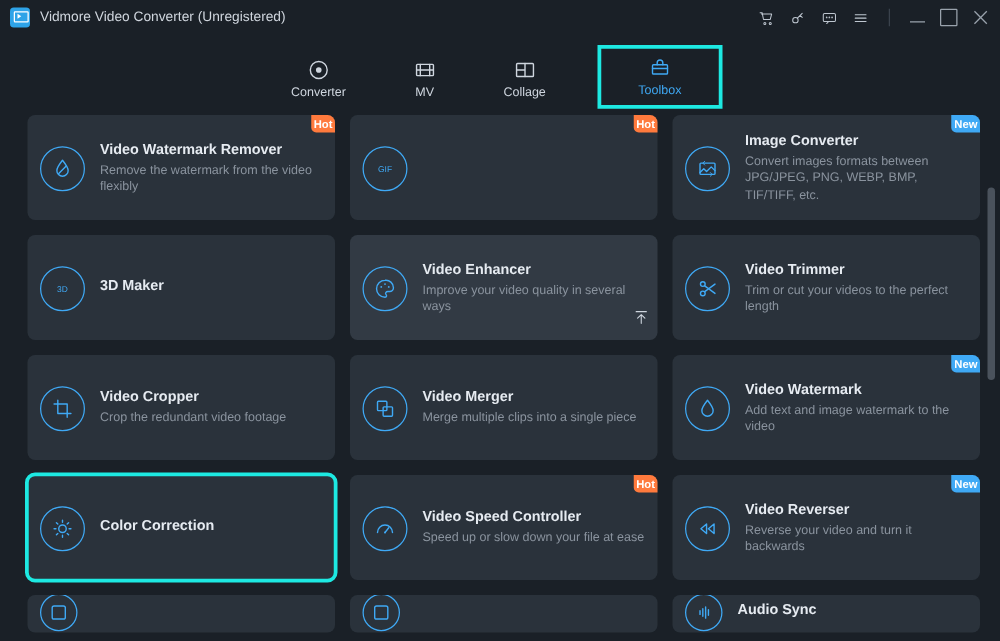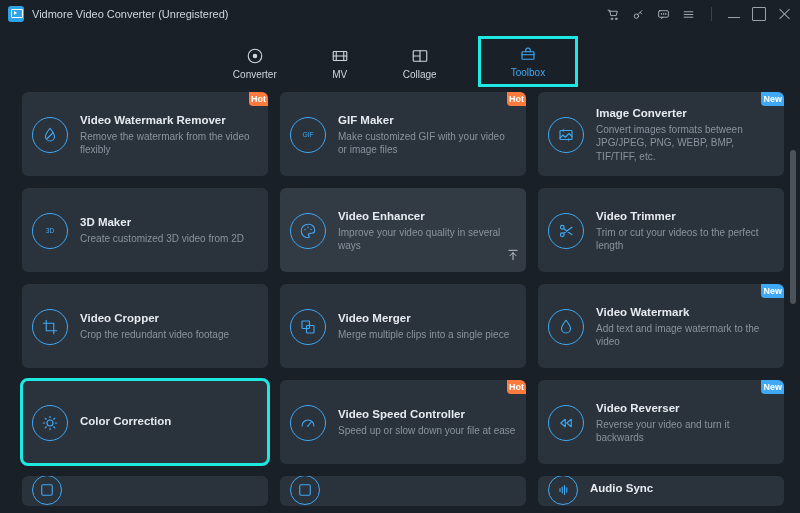--- a/index.html
+++ b/index.html
@@ -184,24 +184,20 @@
             </div>
         </div>
 
         <div class="card">
           <span class="badge hot">Hot</span>
           <div class="icon">
               <svg viewBox="0 0 24 24">
                 <text x="12" y="15" font-size="9" text-anchor="middle" stroke="none" fill="currentColor">GIF</text>
               </svg>
             </div>
-          <div class="txt">
-              <div class="ttl">GIF Maker</div>
-              <div class="desc">Make customized GIF with your video or image files</div>
-            </div>
         </div>
 
         <div class="card">
           <span class="badge new">New</span>
           <div class="icon">
               <svg viewBox="0 0 24 24">
                 <rect x="4" y="6" width="16" height="12" rx="1"></rect>
                 <path d="M4 16l4-4 3 3 5-5 4 4"></path>
                 <path d="M9 4l-2 2 2 2M15 20l2-2-2-2" stroke-width="1"></path>
               </svg>
@@ -213,21 +209,20 @@
         </div>
 
         <div class="card">
           <div class="icon">
               <svg viewBox="0 0 24 24">
                 <text x="12" y="15" font-size="9" text-anchor="middle" stroke="none" fill="currentColor">3D</text>
               </svg>
             </div>
           <div class="txt">
               <div class="ttl">3D Maker</div>
-              <div class="desc">Create customized 3D video from 2D</div>
             </div>
         </div>
 
         <div class="card hover">
           <div class="icon">
               <svg viewBox="0 0 24 24">
                 <path d="M12 3a9 9 0 1 0 0 18c2 0 2-2 1-3s0-3 2-3h2a4 4 0 0 0 4-4 8 8 0 0 0-9-8z"></path>
                 <circle cx="8" cy="10" r="1" fill="currentColor" stroke="none"></circle>
                 <circle cx="12" cy="7" r="1" fill="currentColor" stroke="none"></circle>
                 <circle cx="16" cy="10" r="1" fill="currentColor" stroke="none"></circle>

